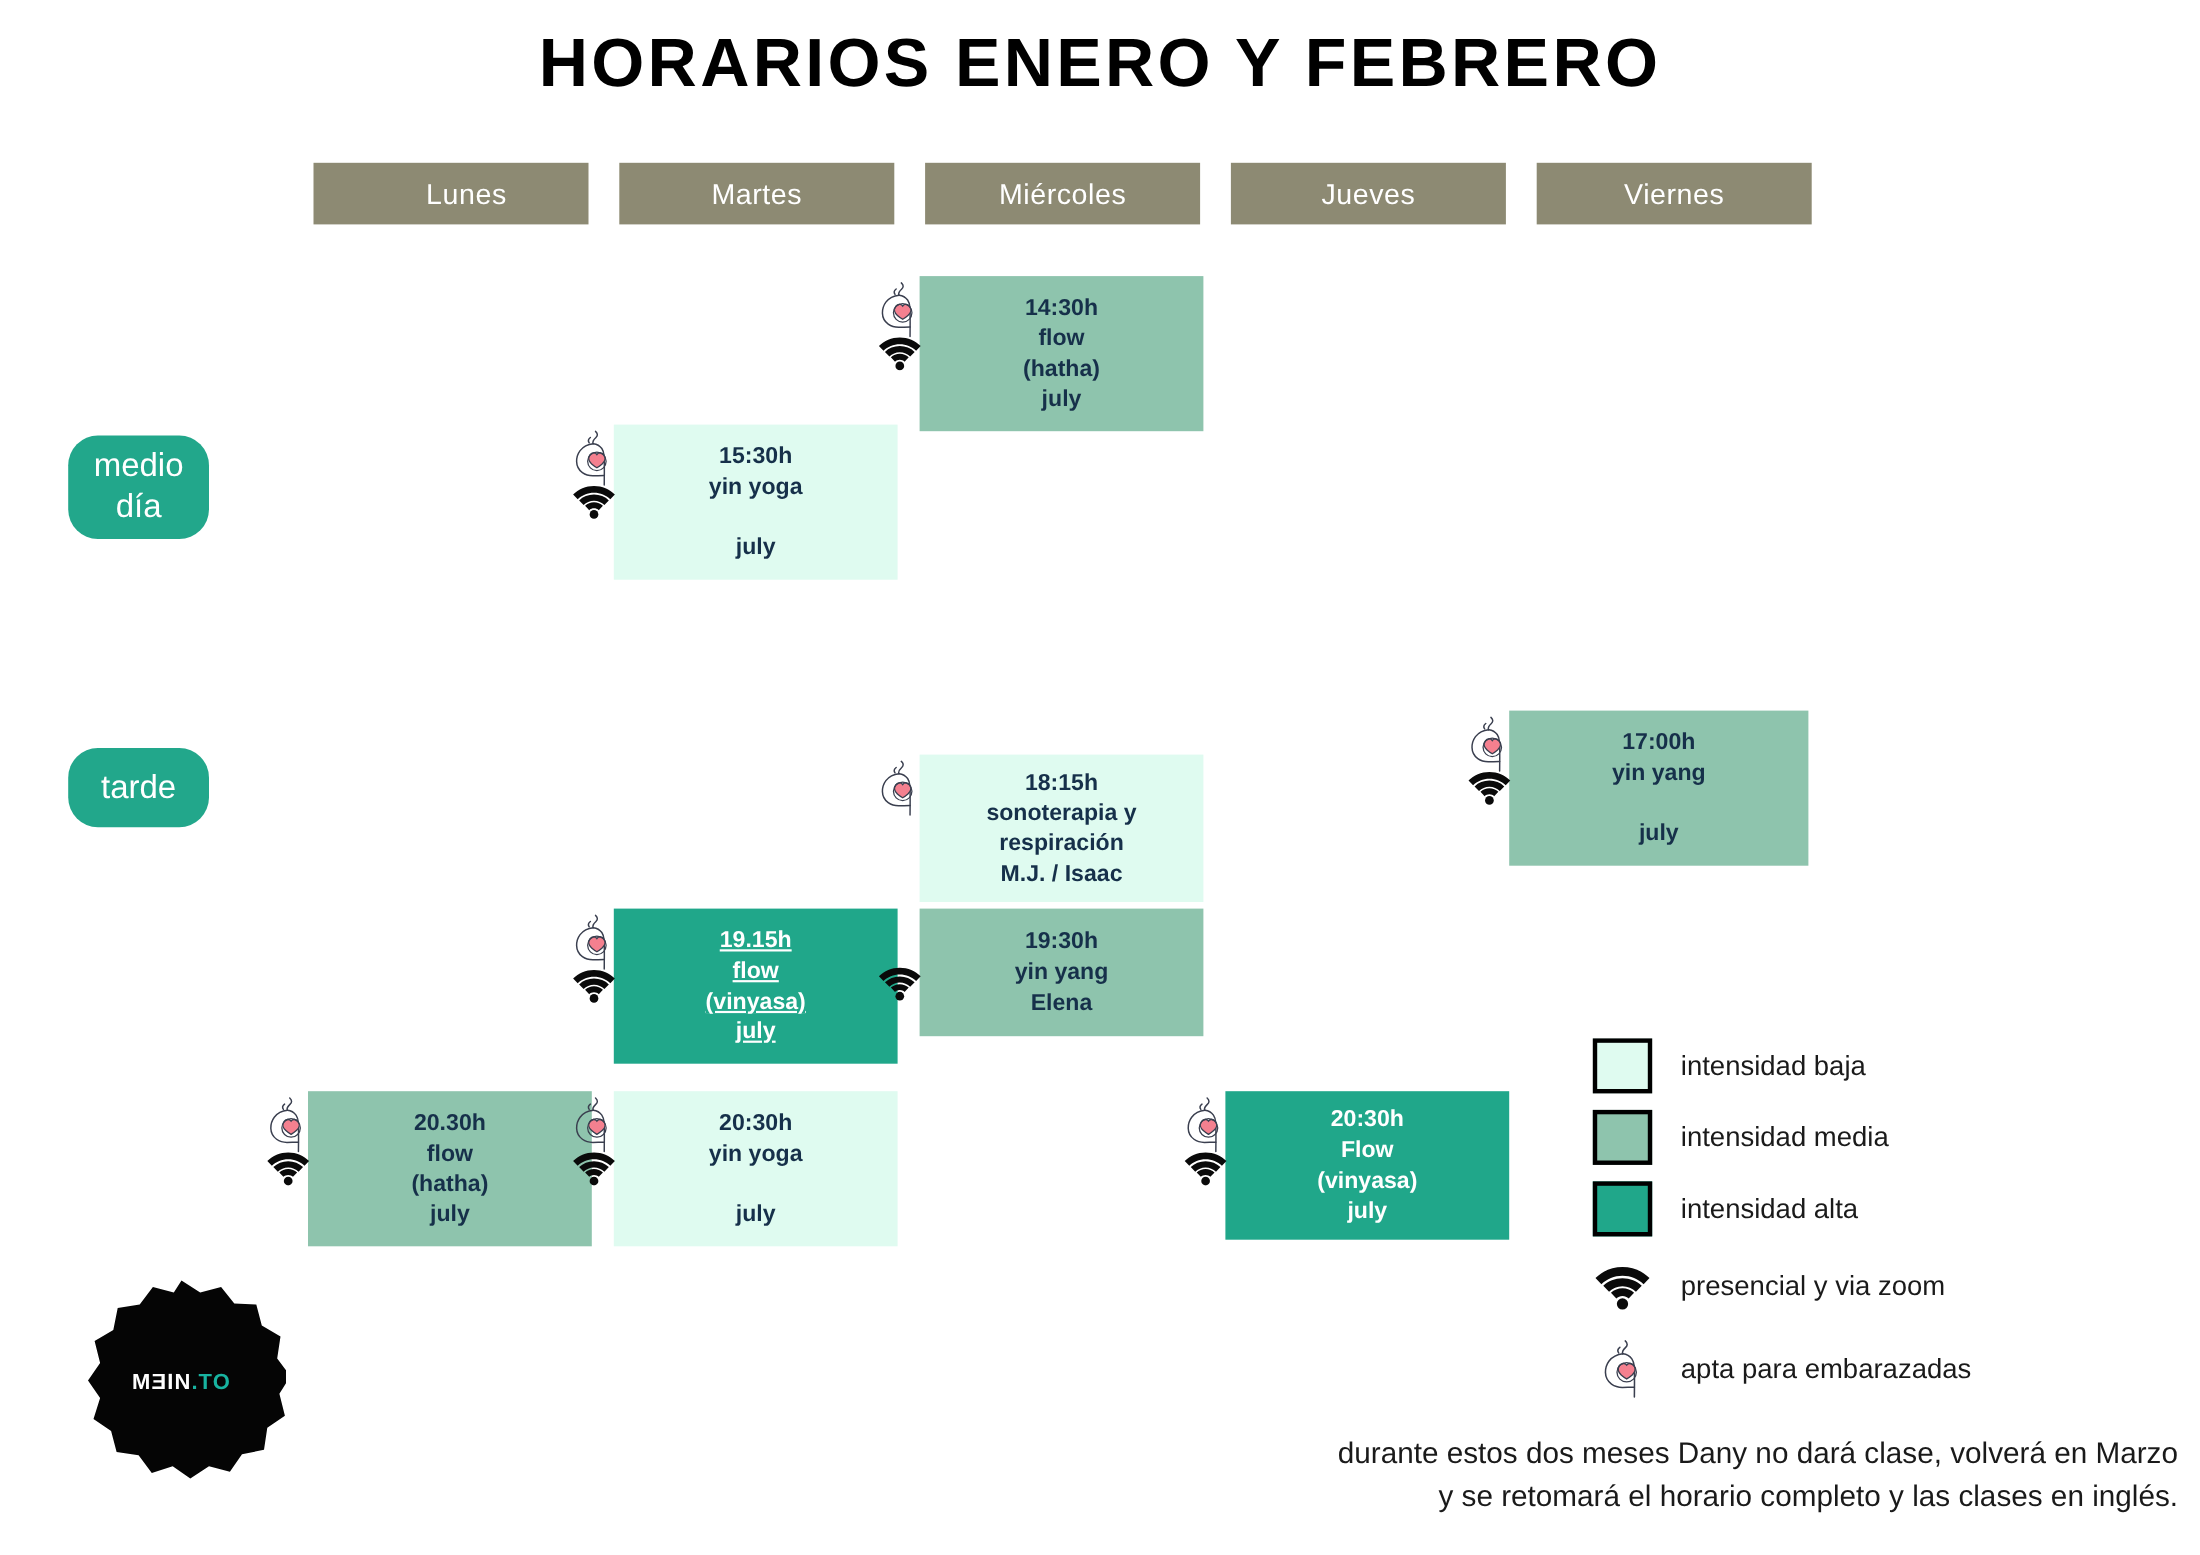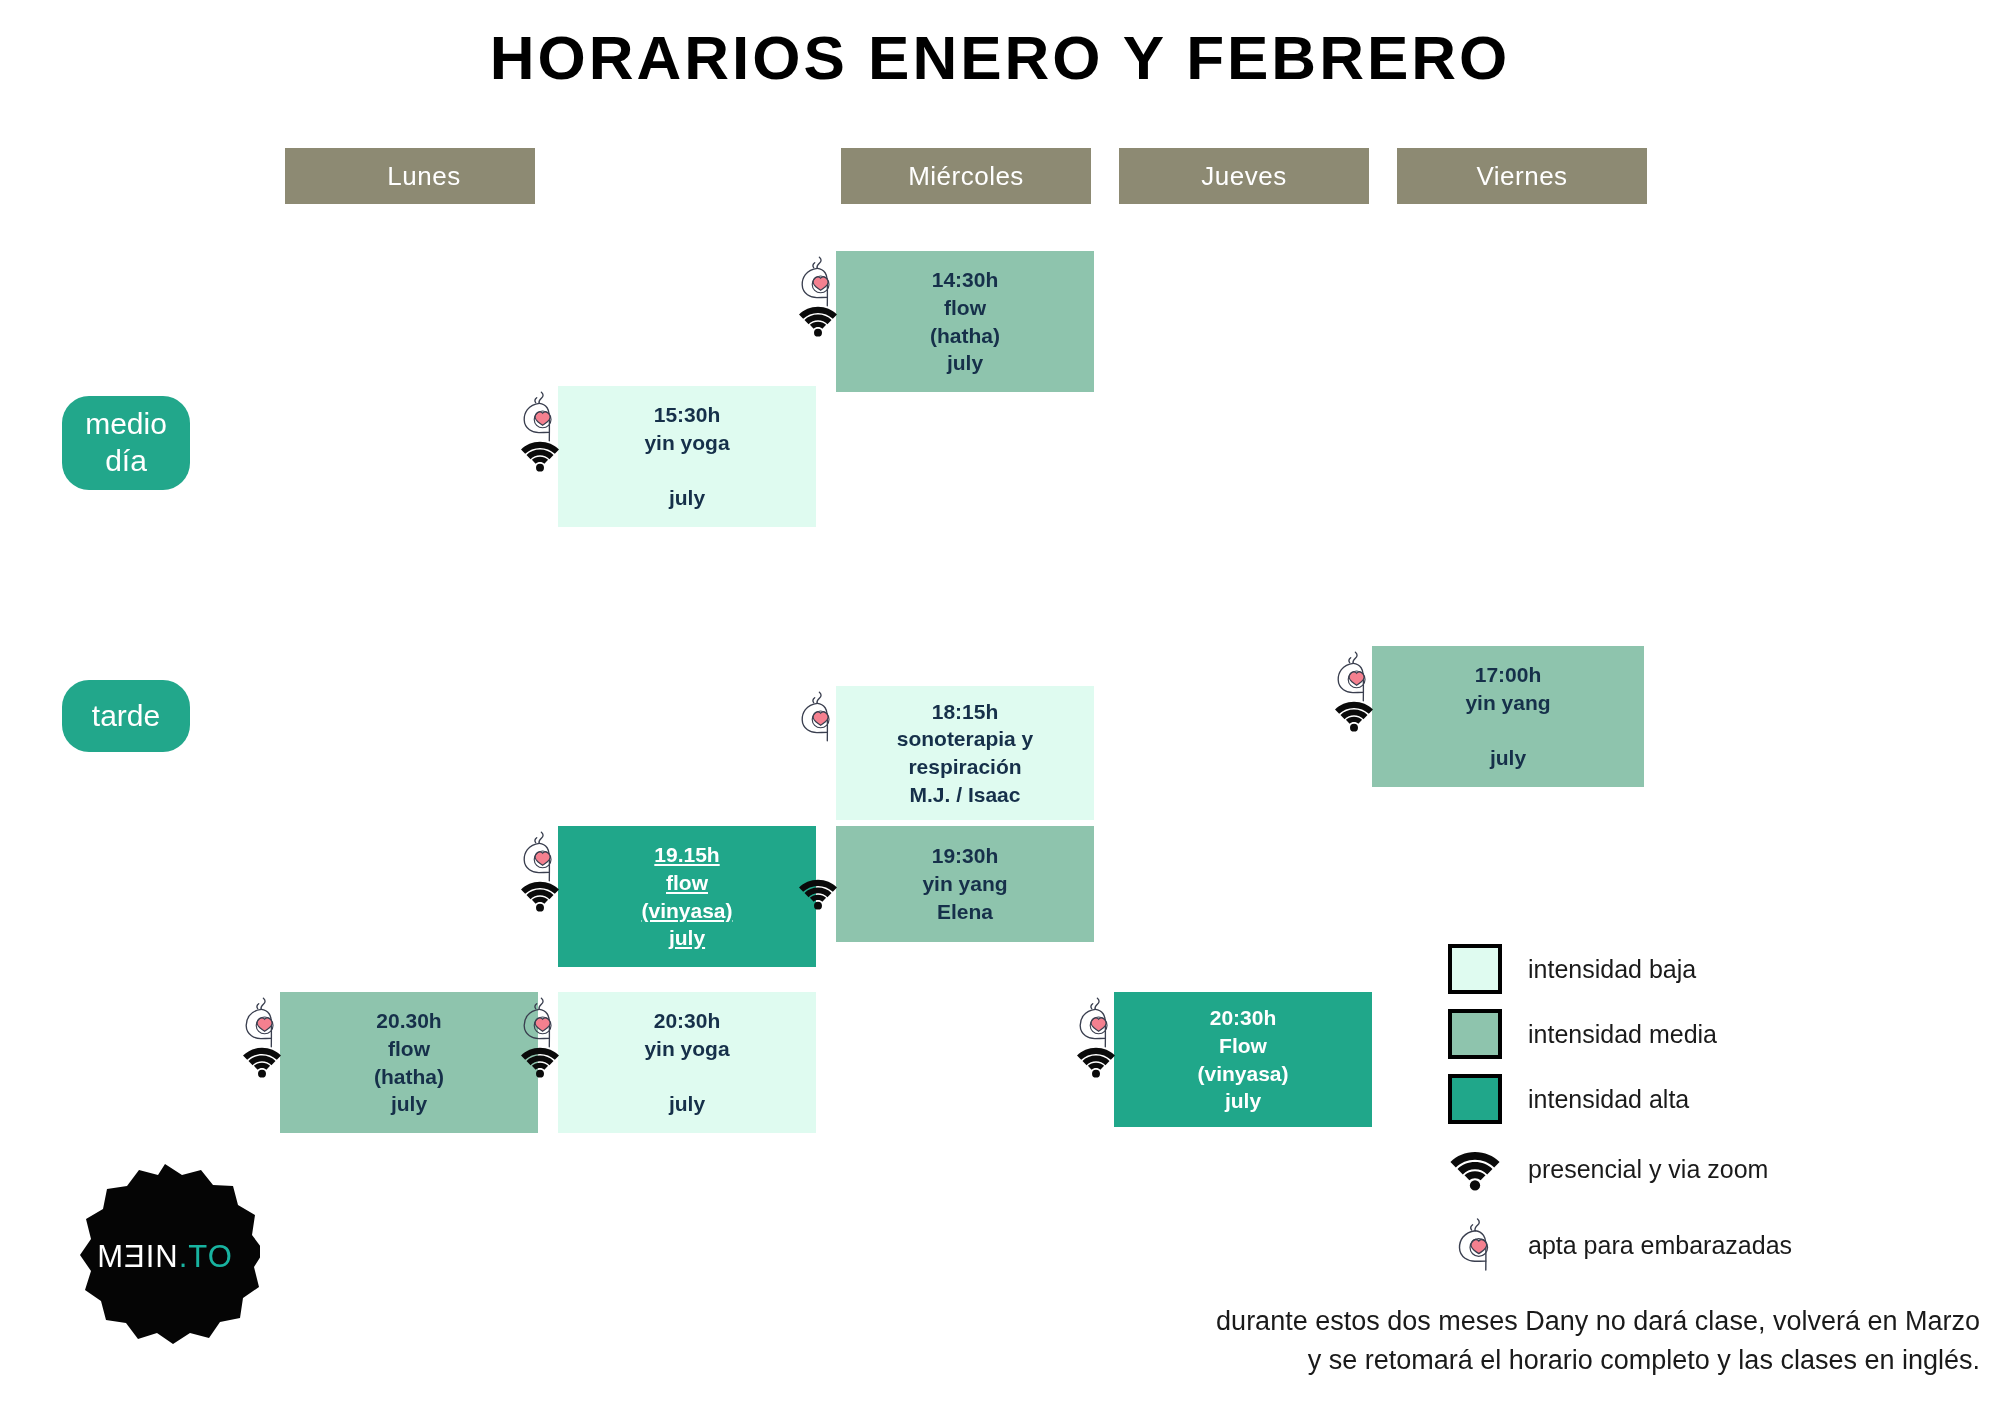--- a/index.html
+++ b/index.html
@@ -146,22 +146,23 @@
     position: absolute;
     left: 70px;
     top: 1162px;
     width: 190px;
     height: 190px;
   }
   .logo-text {
     position: absolute;
     left: 0; top: 0; width: 190px; height: 190px;
     display: flex; align-items: center; justify-content: center;
-    font-size: 31px; letter-spacing: 1px;
-    font-family: "Liberation Sans", sans-serif;
+    font-size: 20px; letter-spacing: 1px;
+    font-family: "Liberation Sans", sans-serif;
+    font-weight: bold;
   }
   .logo-a { color: #ffffff; }
   .logo-b { color: #18b3a0; }
 
   
   .footer-note {
     position: absolute;
     left: 900px;
     top: 1302px;
     width: 1080px;
@@ -173,20 +174,23 @@
   }
 </style>
 </head>
 <body>
 
 <div class="page-title">HORARIOS ENERO Y FEBRERO</div>
 
 <div class="day-headers" id="day-headers">
     <div class="day-header" style="left: 285px; width: 250px; padding-left: 28px;">
       <span>Lunes</span>
+    </div>
+    <div class="day-header" style="left: 563px; width: 250px;">
+      <span>Martes</span>
     </div>
     <div class="day-header" style="left: 841px; width: 250px;">
       <span>Miércoles</span>
     </div>
     <div class="day-header" style="left: 1119px; width: 250px;">
       <span>Jueves</span>
     </div>
     <div class="day-header" style="left: 1397px; width: 250px;">
       <span>Viernes</span>
     </div>

